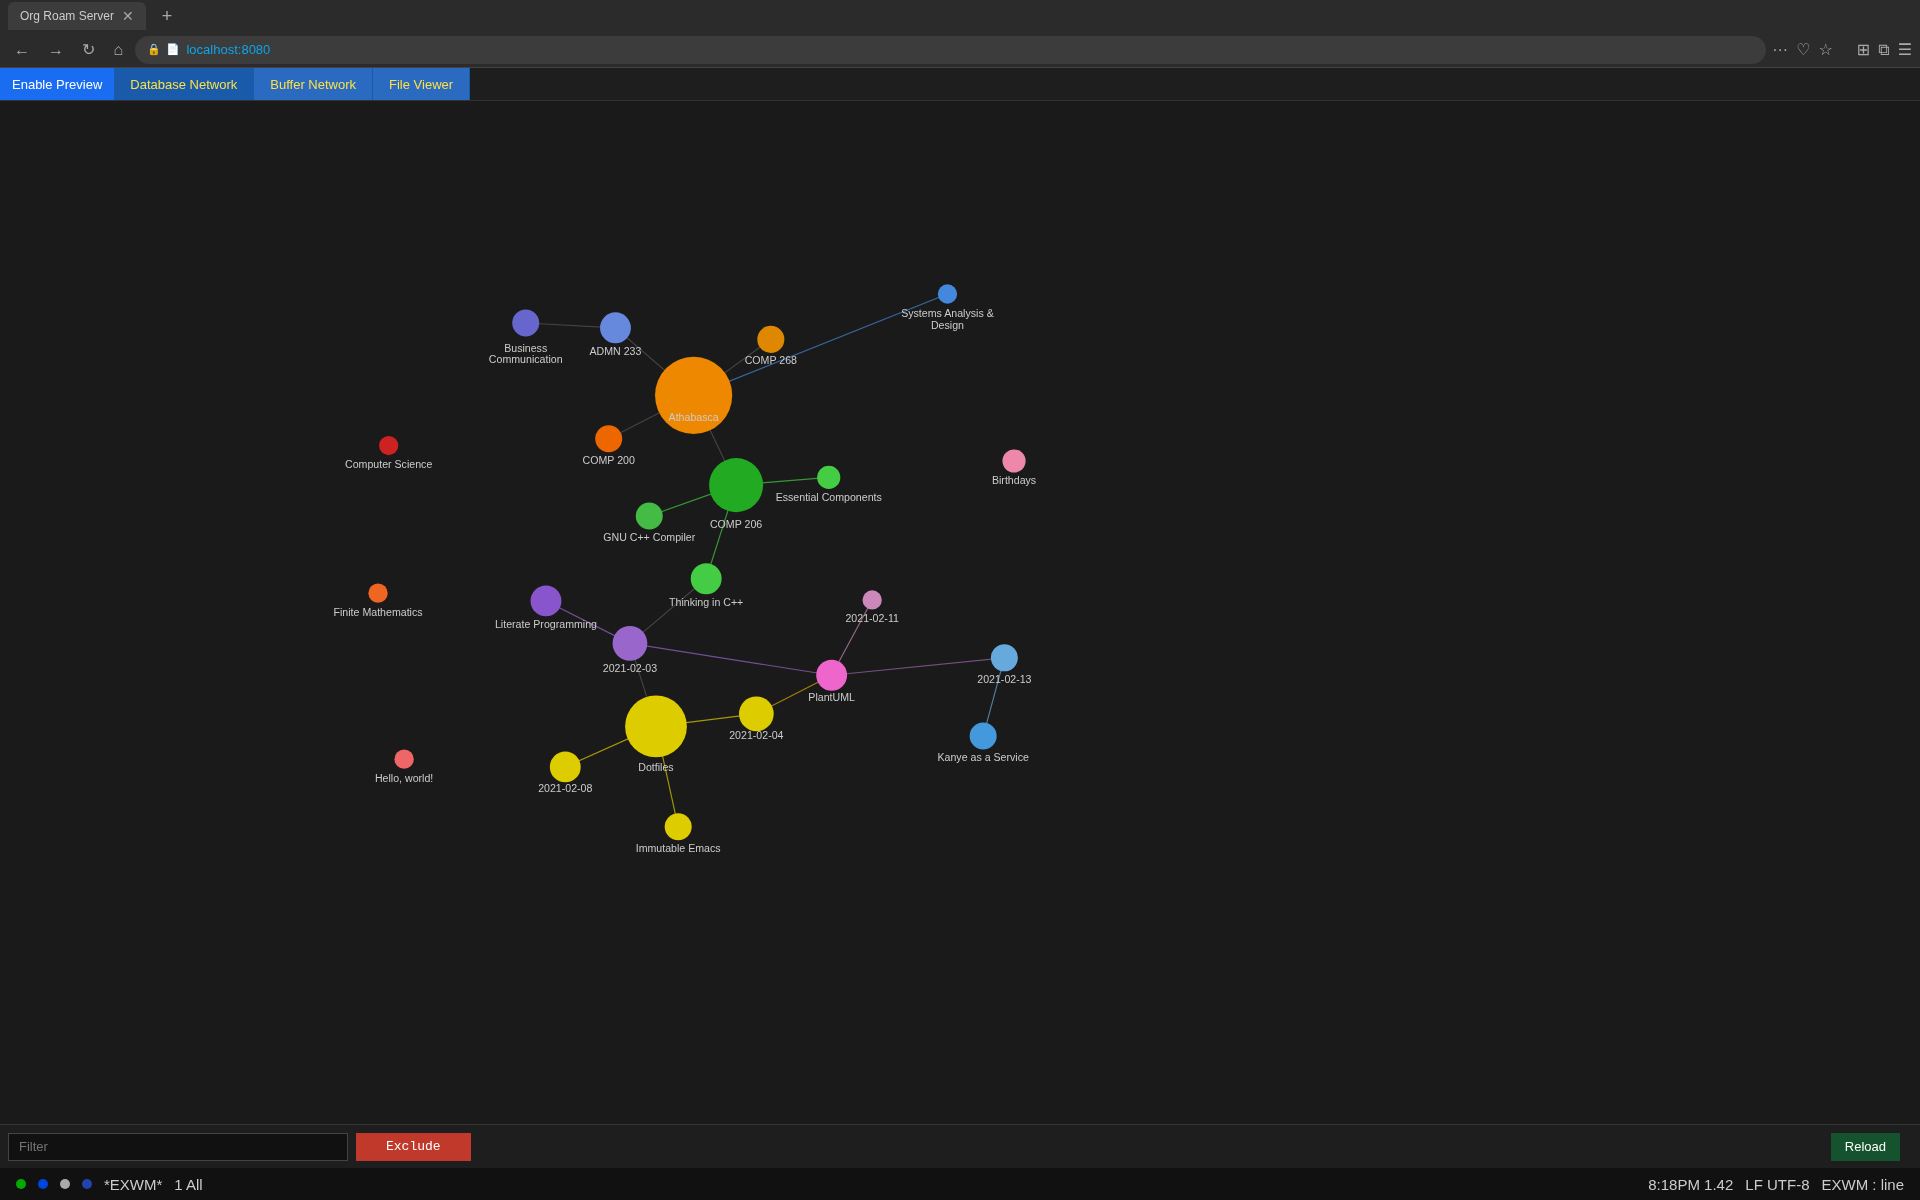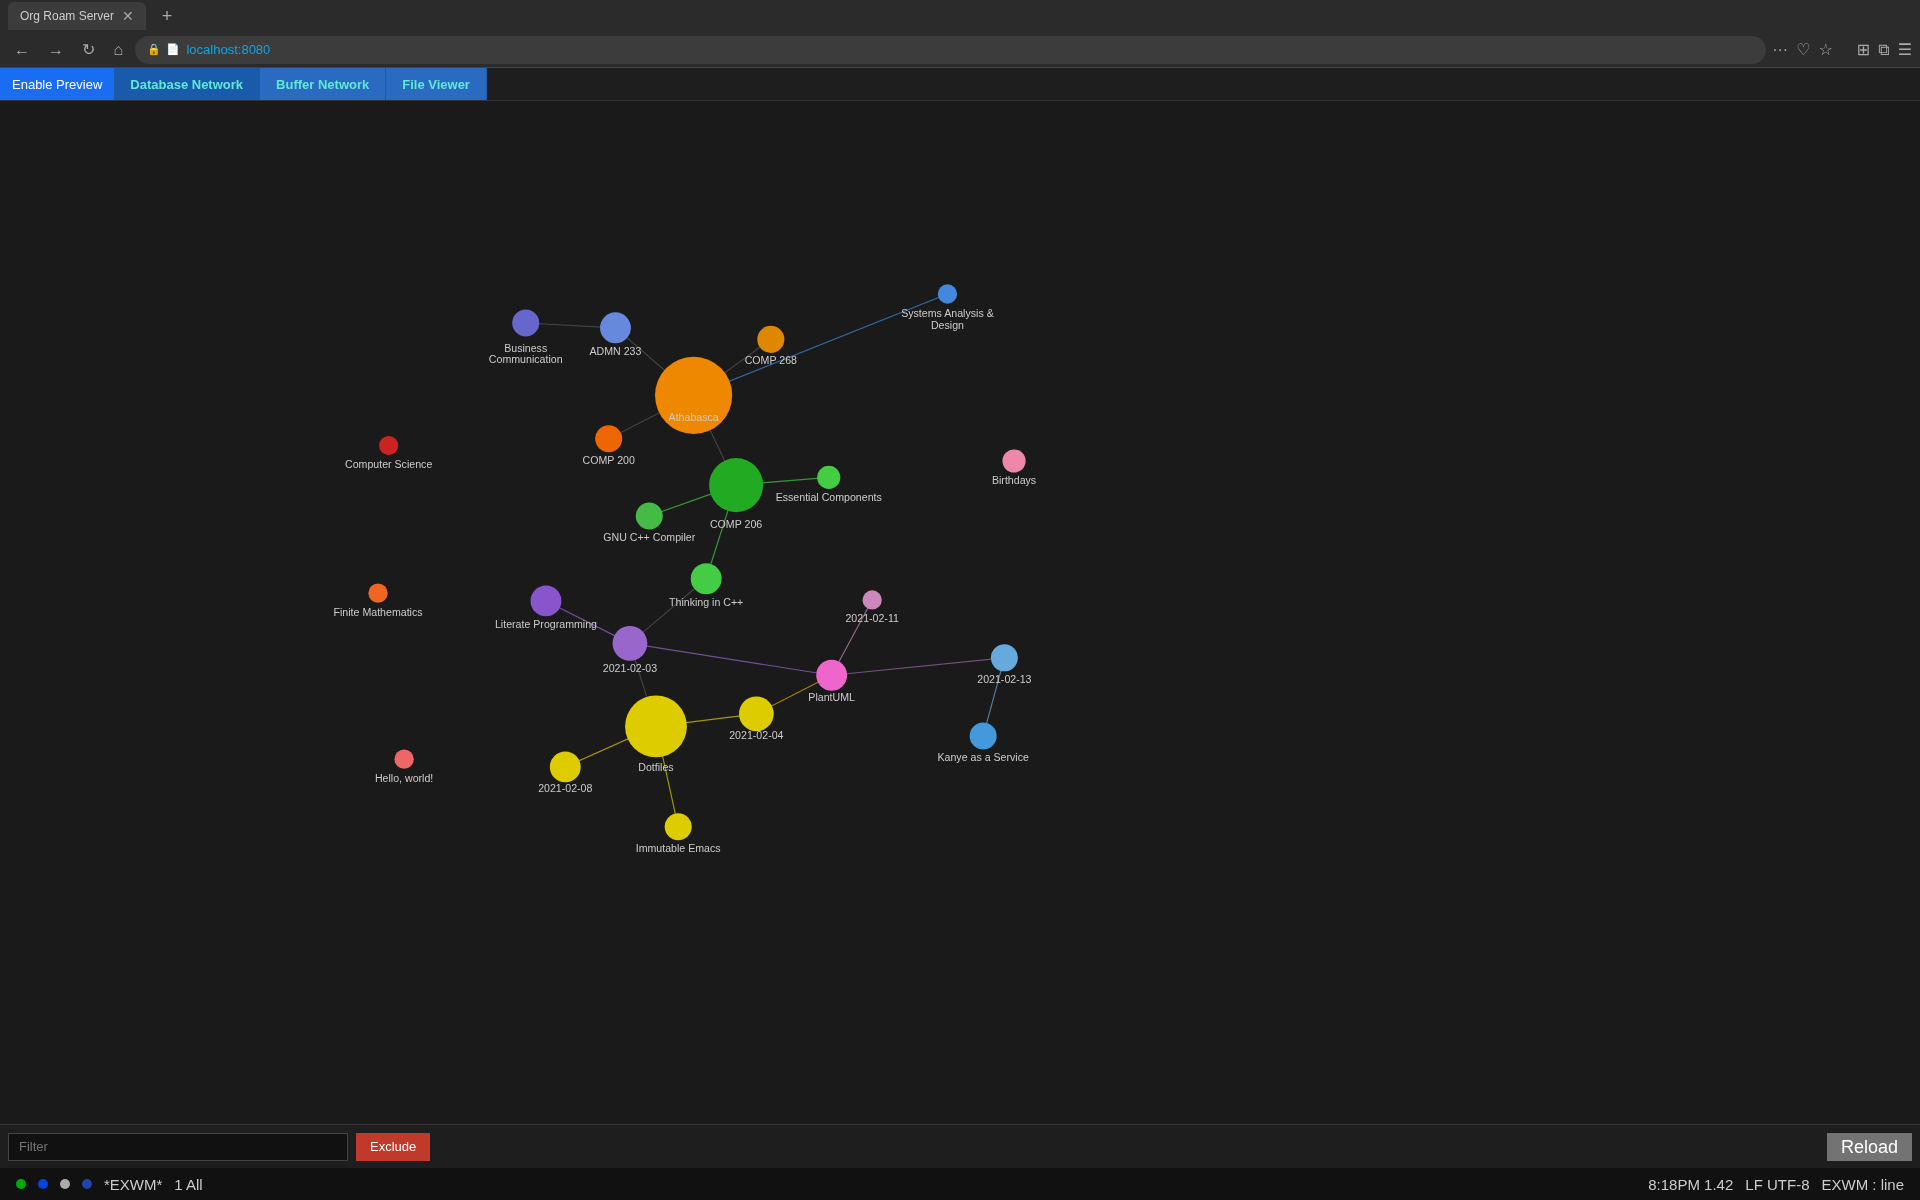--- a/index.html
+++ b/index.html
@@ -77,27 +77,26 @@
       font-size: 13px;
       color: #ccc;
     }
     .toolbar-right {
       display: flex;
       align-items: stretch;
       height: 100%;
     }
     .toolbar-nav-btn {
       background: #2a6ac0;
-      color: #5eead4;
+      color: #fde047;
       border: none;
       padding: 6px 16px;
       font-size: 13px;
       cursor: pointer;
       border-right: 1px solid #1a5aaa;
-      font-weight: bold;
     }
     .toolbar-nav-btn.active {
       background: #1a5aaa;
     }
 
     
     .main-view {
       background: #1a1a1a;
       position: relative;
       height: calc(1200px - 32px - 36px - 33px - 44px - 32px);
@@ -131,33 +130,34 @@
       color: #ccc;
       padding: 4px 10px;
       font-size: 13px;
       width: 340px;
       height: 28px;
     }
     .exclude-btn {
       background: #c0392b;
       color: white;
       border: none;
-      padding: 4px 14px;
+      padding: 4px 30px;
       font-size: 13px;
       cursor: pointer;
       height: 28px;
+      font-family: Liberation Mono, monospace;
     }
     .reload-btn {
       position: absolute;
-      right: 8px;
-      background: #737373;
+      right: 20px;
+      background: #14532d;
       color: white;
       border: none;
       padding: 4px 14px;
-      font-size: 18px;
+      font-size: 13px;
       cursor: pointer;
       height: 28px;
     }
 
     
     .status-bar {
       position: absolute;
       bottom: 0;
       left: 0;
       right: 0;

